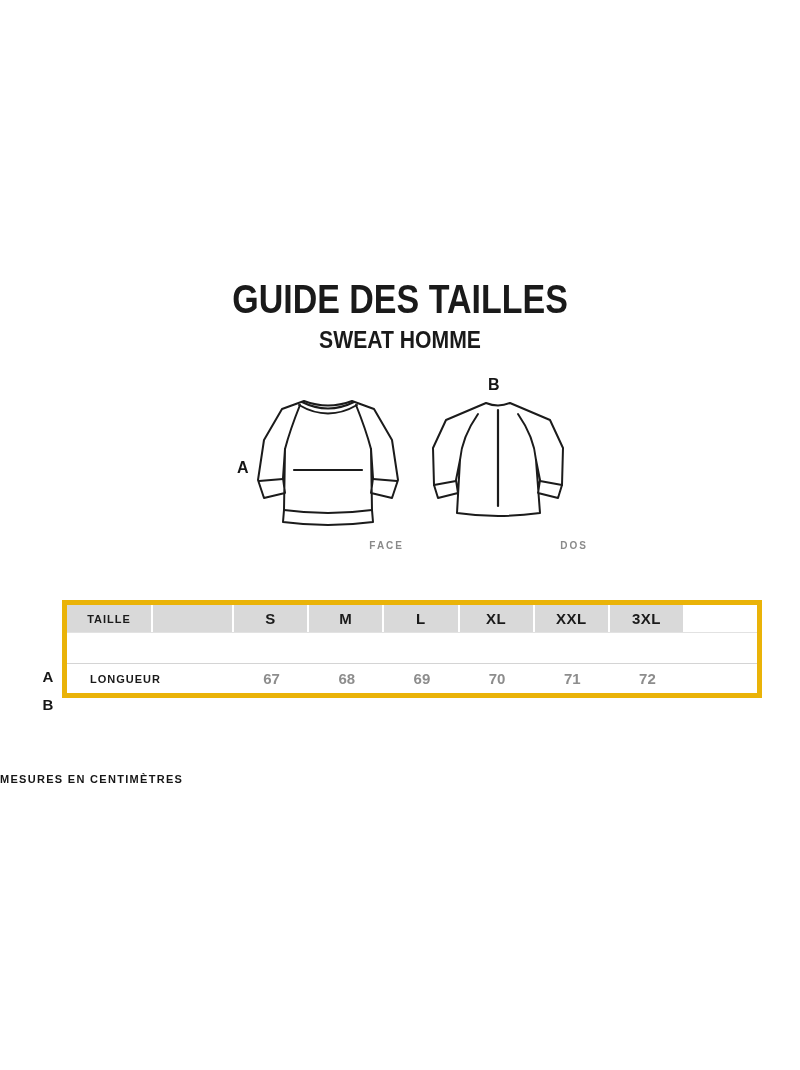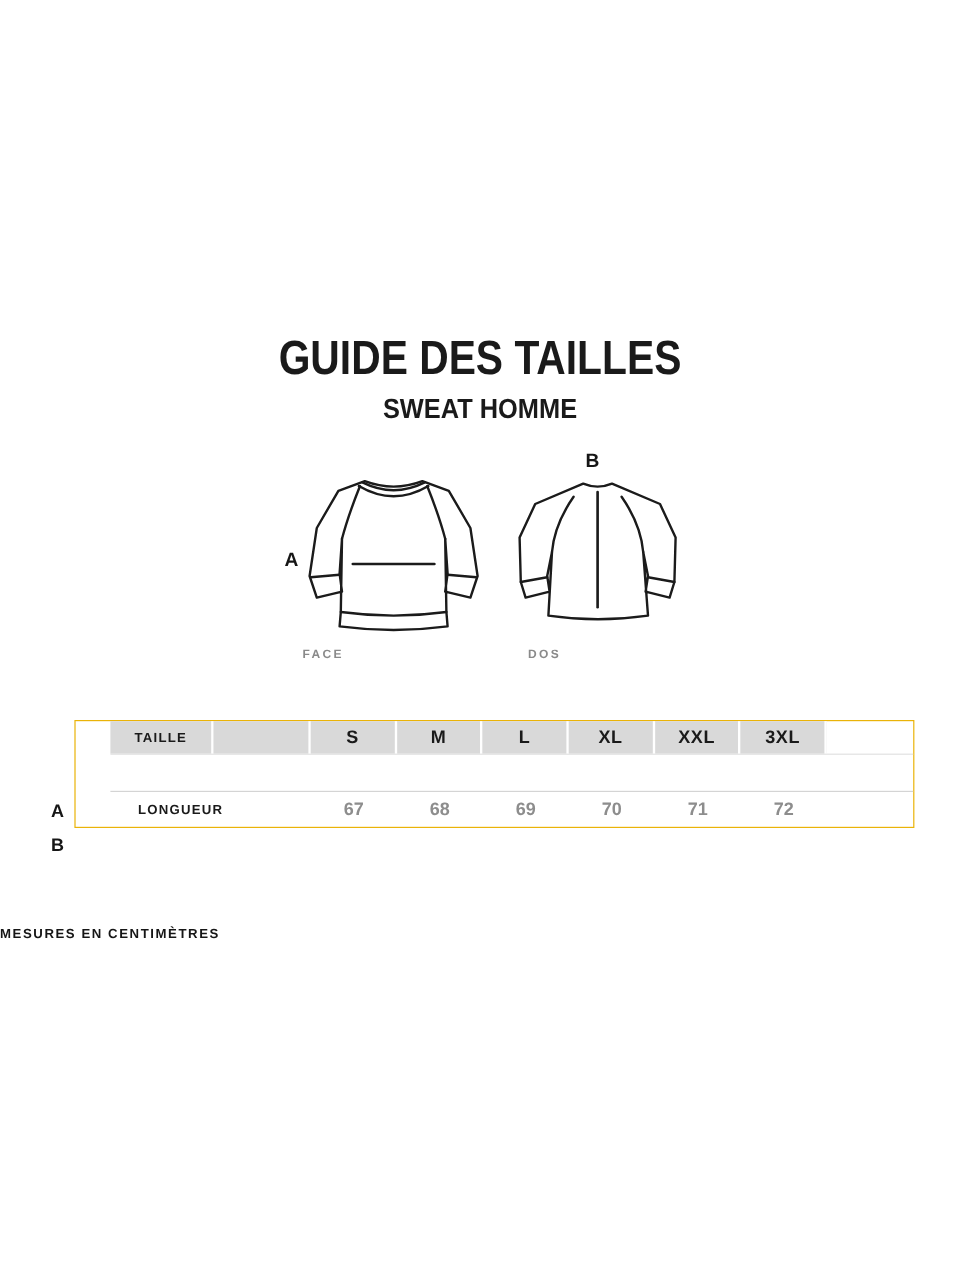--- a/index.html
+++ b/index.html
@@ -18,31 +18,31 @@
     font-size:23px;font-weight:700;line-height:1;
     transform:scaleX(.92);transform-origin:center;
   }
   
   .diag{position:absolute;top:392px;}
   .diag.front{left:252px;width:152px;}
   .diag.back{left:426px;width:148px;}
   .diag svg{display:block;}
   .diag-caption{
     position:absolute;top:540px;font-size:10px;font-weight:700;letter-spacing:2px;
-    color:#8a8a8a;text-align:left;
+    color:#8a8a8a;text-align:right;
   }
   .diag-caption.front{left:252px;width:152px;}
   .diag-caption.back{left:440px;width:148px;}
   .marker{position:absolute;font-size:16px;font-weight:700;color:#161616;line-height:1;}
   .marker-a{left:237px;top:460px;}
   .marker-b{left:488px;top:377px;}
   
   .tbl{
     position:absolute;left:62px;top:600px;width:700px;
-    border:1px solid #eab308;box-sizing:border-box;background:#fff;padding-left:29px;
+    border:5px solid #eab308;box-sizing:border-box;background:#fff;
   }
   .row{display:flex;width:100%;box-sizing:border-box;}
   .row-header{height:28px;border-bottom:1px solid #e2e2e2;}
   .row-gap{height:31px;border-bottom:1px solid #d4d4d4;}
   .row-data{height:29px;align-items:center;}
   .c-label{width:86px;box-sizing:border-box;}
   .c-gap{width:81px;box-sizing:border-box;}
   .c-size{flex:1;box-sizing:border-box;text-align:center;}
   .c-tail{width:72px;box-sizing:border-box;}
   .hc{background:#d9d9d9;border-right:2px solid #ffffff;line-height:28px;}

